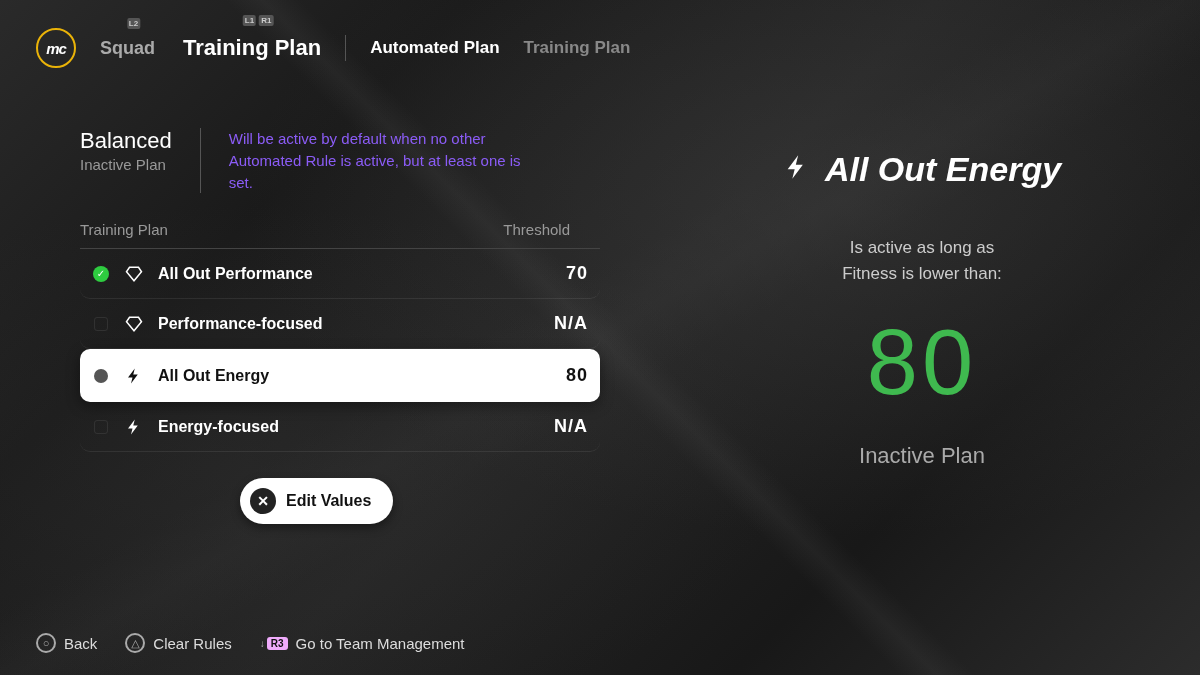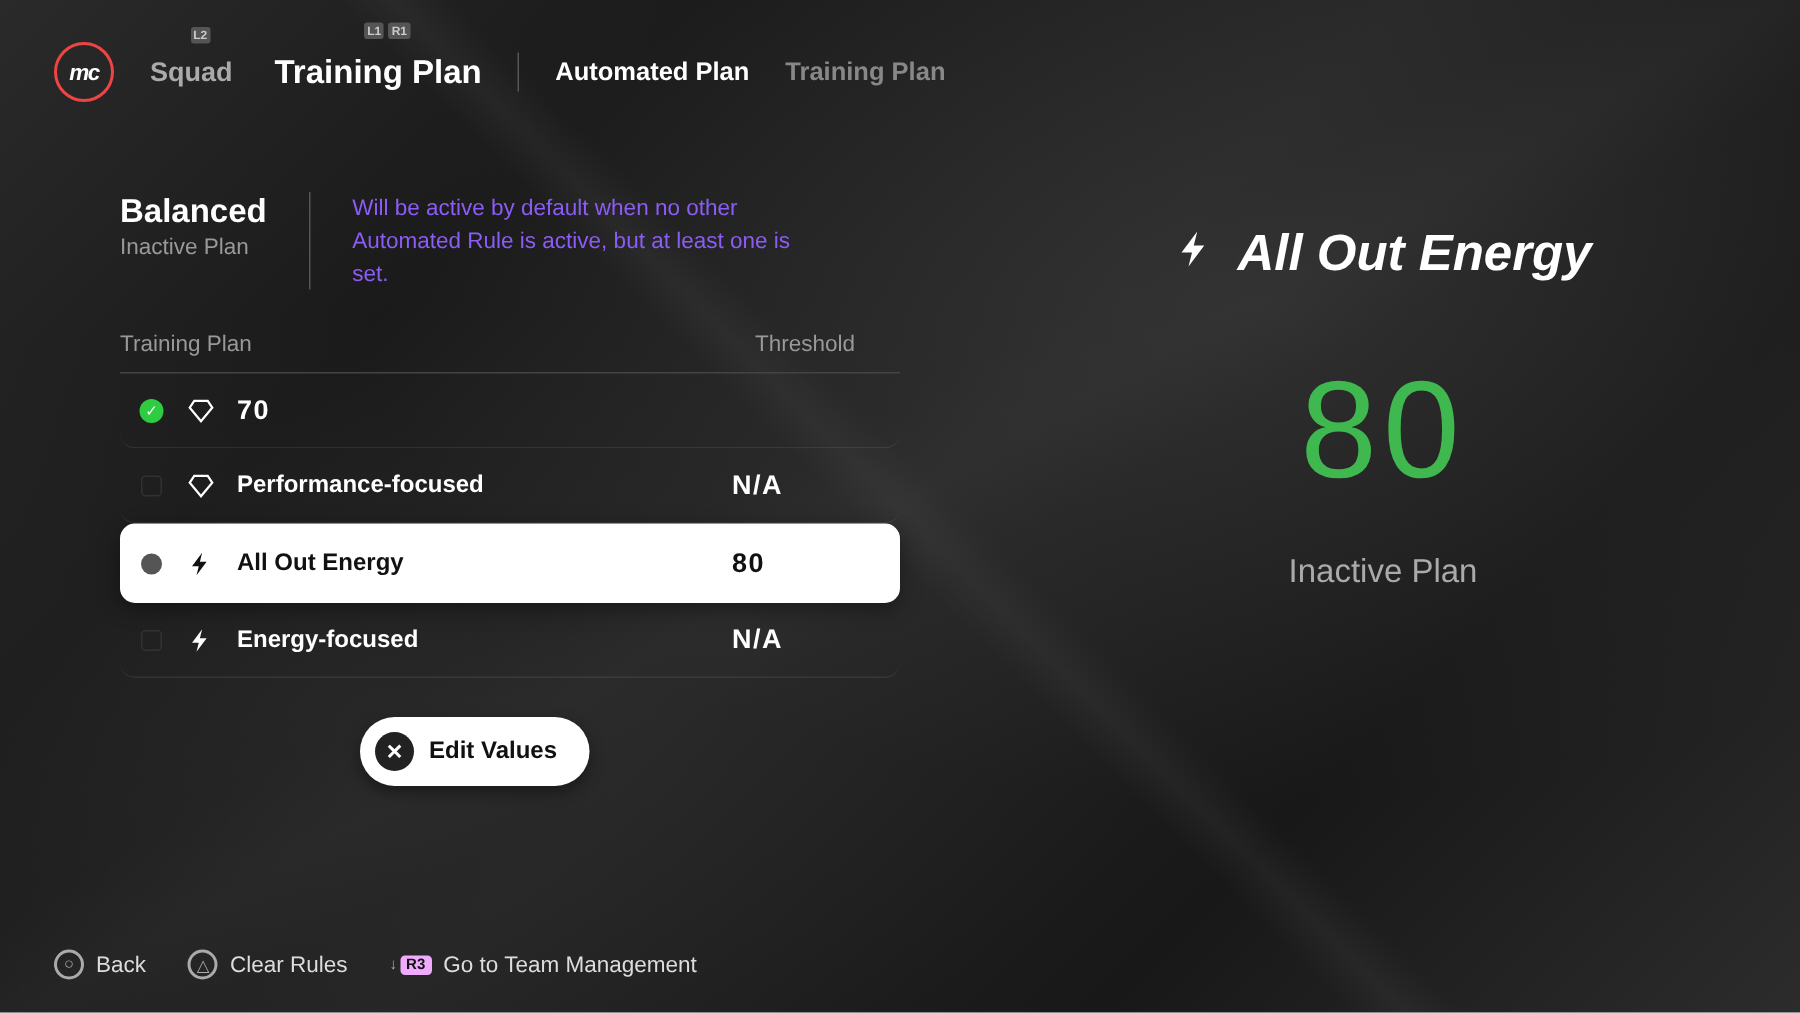--- a/index.html
+++ b/index.html
@@ -26,21 +26,21 @@
 .topbar {
   display: flex;
   align-items: center;
   padding: 28px 36px 0 36px;
   gap: 24px;
   position: relative;
   z-index: 2;
 }
 .logo {
   width: 40px; height: 40px;
-  border: 2px solid #ef4444;
+  border: 2px solid #eab308;
   border-radius: 50%;
   display: flex;
   align-items: center;
   justify-content: center;
   font-style: italic;
   font-weight: 700;
   font-size: 15px;
   letter-spacing: -1px;
 }
 .nav {
@@ -105,21 +105,21 @@
   display: flex;
   gap: 28px;
   margin-bottom: 28px;
 }
 .plan-title-block {
   border-right: 1px solid #555;
   padding-right: 28px;
 }
 .plan-title {
   font-size: 22px;
-  font-weight: 700;
+  font-weight: 400;
 }
 .plan-sub {
   font-size: 15px;
   color: #999;
   margin-top: 2px;
 }
 .plan-desc {
   font-size: 15px;
   color: #8b5cf6;
   max-width: 310px;
@@ -177,21 +177,21 @@
   width: 20px; height: 20px;
   display: flex; align-items: center; justify-content: center;
 }
 .row-label {
   flex: 1;
   font-size: 16px;
   font-weight: 600;
 }
 .row-thresh {
   width: 100px;
-  text-align: left;
+  text-align: right;
   font-size: 18px;
   font-weight: 800;
   letter-spacing: 1px;
 }
 .row.selected .row-thresh { color: #111; }
 .edit-btn {
   display: inline-flex;
   align-items: center;
   gap: 10px;
   background: #fff;
@@ -330,20 +330,21 @@
 
     <div class="row">
       <div class="row-status">
           <div class="status-check">✓</div>
         </div>
       <div class="row-icon">
         <svg width="18" height="18" viewBox="0 0 24 24" fill="none" stroke="#fff" stroke-width="2">
             <path d="M6 3h12l4 6-10 12L2 9z"></path>
           </svg>
       </div>
+      <div class="row-label">All Out Performance</div>
       <div class="row-thresh">70</div>
     </div>
 
     <div class="row">
       <div class="row-status">
           <div class="status-empty"></div>
         </div>
       <div class="row-icon">
         <svg width="18" height="18" viewBox="0 0 24 24" fill="none" stroke="#fff" stroke-width="2">
             <path d="M6 3h12l4 6-10 12L2 9z"></path>
@@ -387,20 +388,24 @@
 
   <div class="right">
     <div class="right-title">
       <span>
         <svg width="28" height="28" viewBox="0 0 24 24" fill="#fff">
             <path d="M13 2L4 14h6l-2 8 9-12h-6z"></path>
           </svg>
       </span>
       <span>All Out Energy</span>
     </div>
+    <div class="right-cond">
+      <div>Is active as long as</div>
+      <div>Fitness is lower than:</div>
+    </div>
     <div class="right-value">80</div>
     <div class="right-status">Inactive Plan</div>
   </div>
 </div>
 
 <div class="footer">
   <div class="foot-item">
     <div class="ps-btn">○</div>
     <span>Back</span>
   </div>

